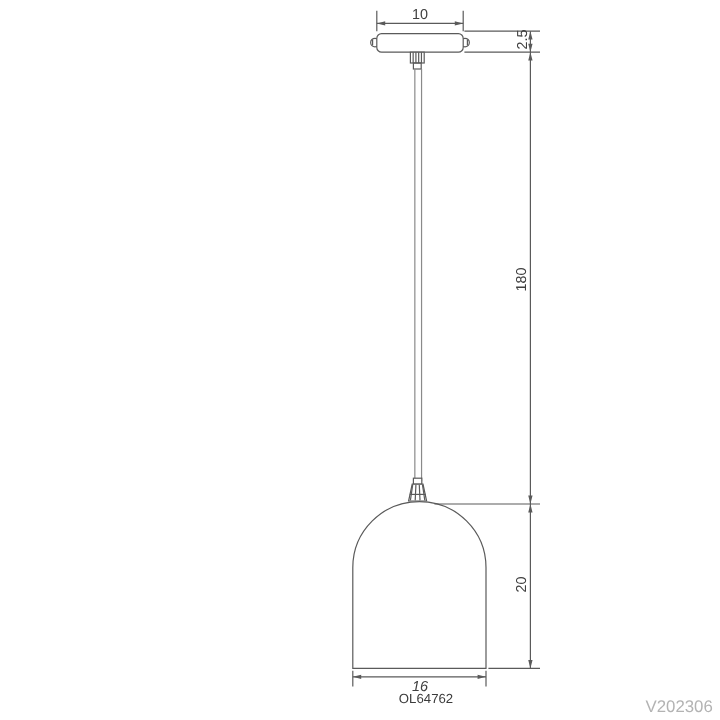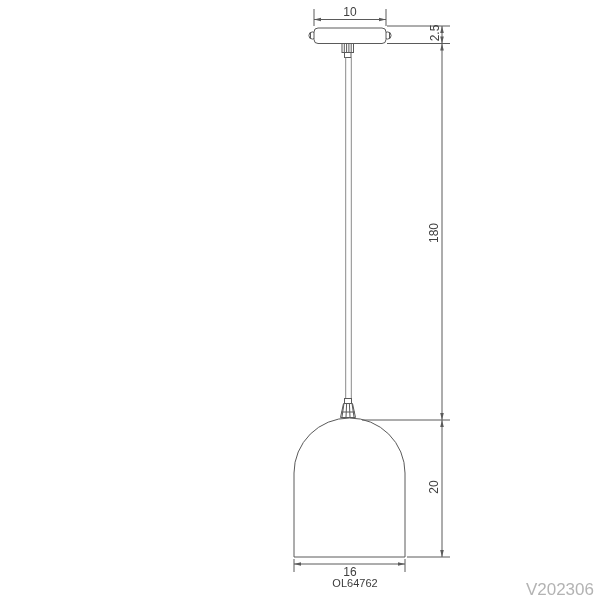--- a/index.html
+++ b/index.html
@@ -26,21 +26,21 @@
   .product-code {
     position: absolute;
     font-size: 11px;
     color: #3b3b3b;
     white-space: nowrap;
     transform: translateX(-50%);
     line-height: 1;
   }
   .watermark {
     position: absolute;
-    font-size: 17px;
+    font-size: 14px;
     color: #b3b3b3;
     white-space: nowrap;
     line-height: 1;
   }
 </style>
 </head>
 <body>
 
 <div id="canvas">
 
@@ -110,18 +110,18 @@
   </svg>
 
   <div class="dim-label" style="left:350px; top:6px;">10</div>
 
   <div class="dim-label vert" style="left:435px; top:33px;">2.5</div>
 
   <div class="dim-label vert" style="left:434px; top:233px;">180</div>
 
   <div class="dim-label vert" style="left:434px; top:487px;">20</div>
 
-  <div class="dim-label" style="left:350px; top:566px;">16</div>
+  <div class="dim-label" style="left:350px; top:566px;font-style:italic;">16</div>
 
   <div class="product-code" style="left:355px; top:578px;">OL64762</div>
 
   <div class="watermark" style="right:6px; top:581px;">V202306</div>
 </div>
 
 </body></html>

